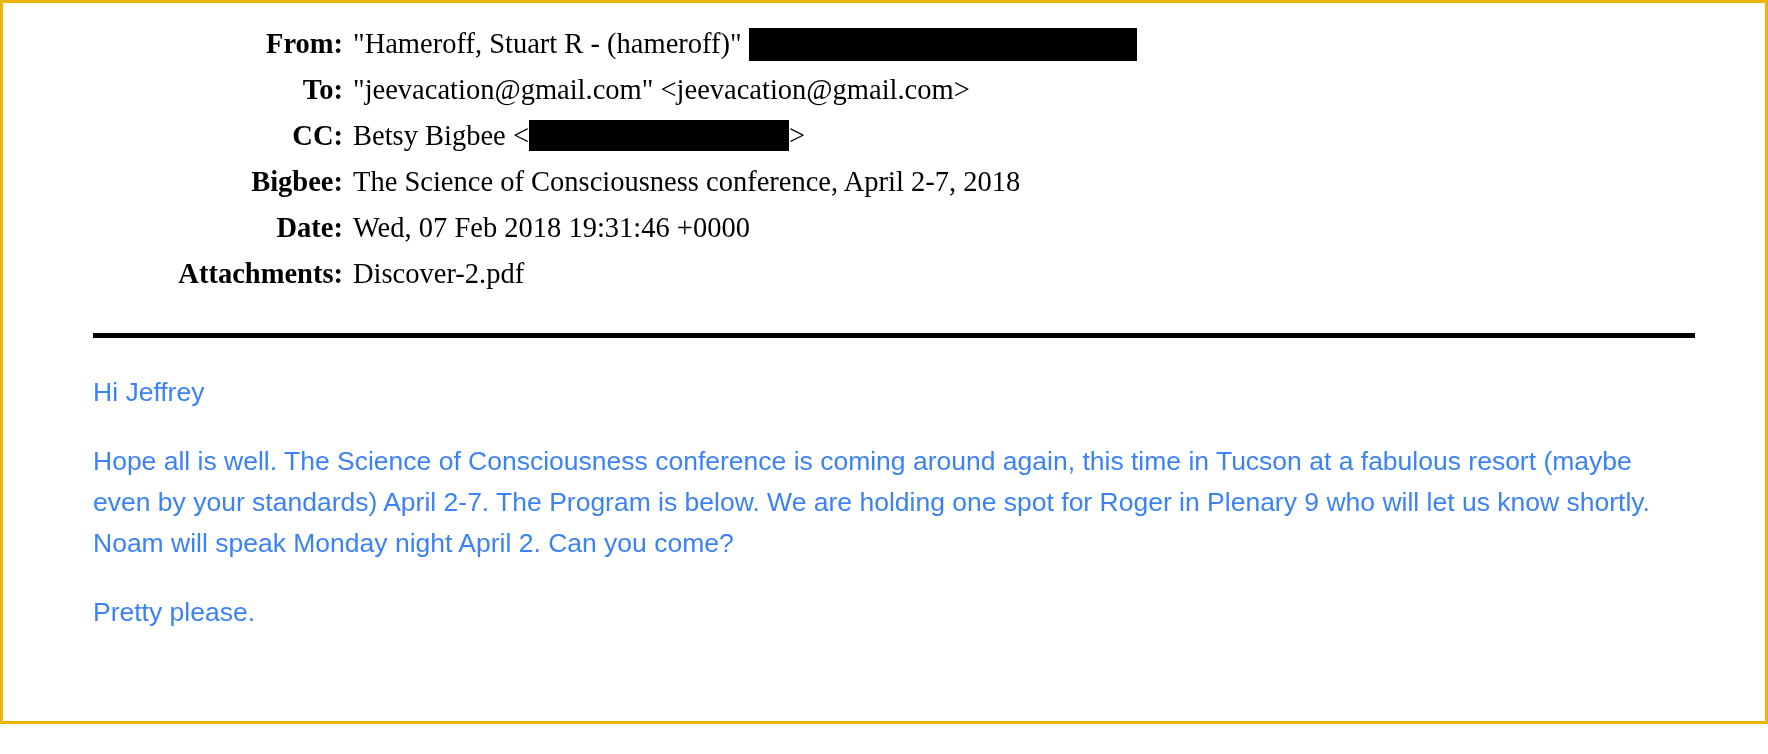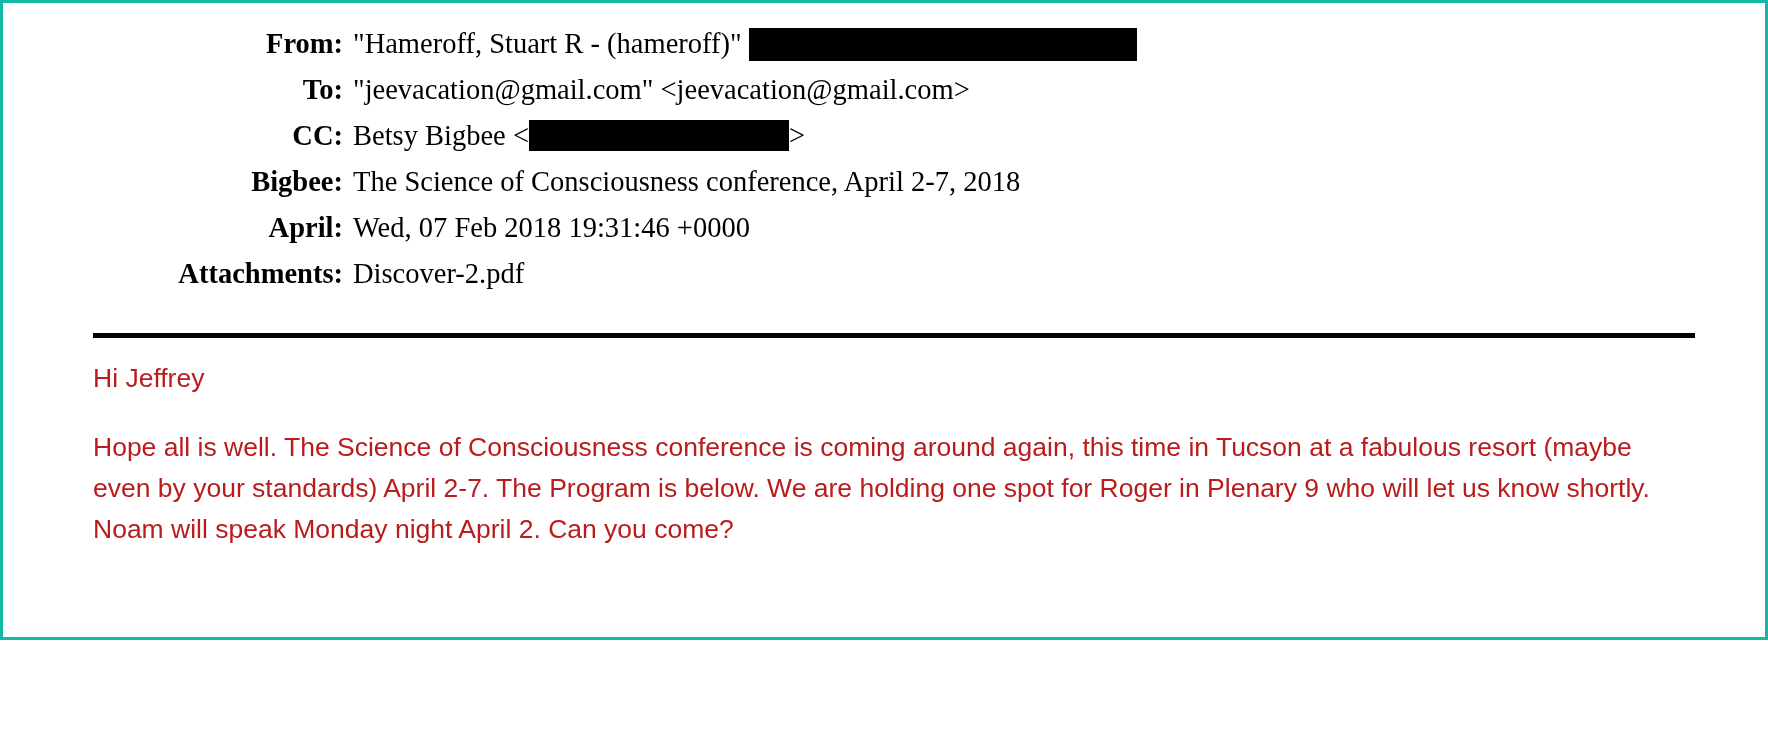--- a/index.html
+++ b/index.html
@@ -6,24 +6,24 @@
     margin: 0;
     padding: 0;
     background: #ffffff;
   }
   body {
     font-family: "Liberation Serif", serif;
   }
   .page {
     position: relative;
     width: 1768px;
-    height: 640px;
+    height: 724px;
     box-sizing: border-box;
     background: #ffffff;
-    border: 3px solid #14b8a6;
+    border: 3px solid #eab308;
     overflow: hidden;
   }
   .doc-inner {
     position: absolute;
     left: 0;
     top: 0;
     right: 0;
     bottom: 0;
     padding: 18px 40px 0 40px;
     box-sizing: border-box;
@@ -75,25 +75,25 @@
   
   .divider {
     margin: 36px 30px 0 50px;
     height: 5px;
     background: #000000;
   }
 
   
   .body-text {
     margin: 0 30px 0 50px;
-    padding-top: 20px;
+    padding-top: 34px;
     font-family: "Liberation Sans", sans-serif;
     font-size: 26.5px;
     line-height: 41px;
-    color: #b91c1c;
+    color: #3b82f6;
   }
   .body-text p {
     margin: 0 0 28px 0;
   }
   .body-text p.tight {
     margin-bottom: 0;
   }
 </style>
 </head>
 <body>
@@ -113,31 +113,32 @@
       </tr>
       <tr>
         <td class="h-label">CC:</td>
         <td class="h-value"><span>Betsy Bigbee &lt;</span><span class="redaction cc-r"></span><span>&gt;</span></td>
       </tr>
       <tr>
         <td class="h-label">Bigbee:</td>
         <td class="h-value">The Science of Consciousness conference, April 2-7, 2018</td>
       </tr>
       <tr>
-        <td class="h-label">April:</td>
+        <td class="h-label">Date:</td>
         <td class="h-value">Wed, 07 Feb 2018 19:31:46 +0000</td>
       </tr>
       <tr>
         <td class="h-label">Attachments:</td>
         <td class="h-value">Discover-2.pdf</td>
       </tr>
     </tbody>
       </table>
 
     <div class="divider"></div>
 
     <div class="body-text">
       <p>Hi Jeffrey</p>
       <p>Hope all is well. The Science of Consciousness conference is coming around again, this time in Tucson at a fabulous resort (maybe even by your standards) April 2-7. The Program is below. We are holding one spot for Roger in Plenary 9 who will let us know shortly. Noam will speak Monday night April 2. Can you come?</p>
+      <p class="tight">Pretty please.</p>
     </div>
 
   </div>
 </div>
 
 </body></html>

